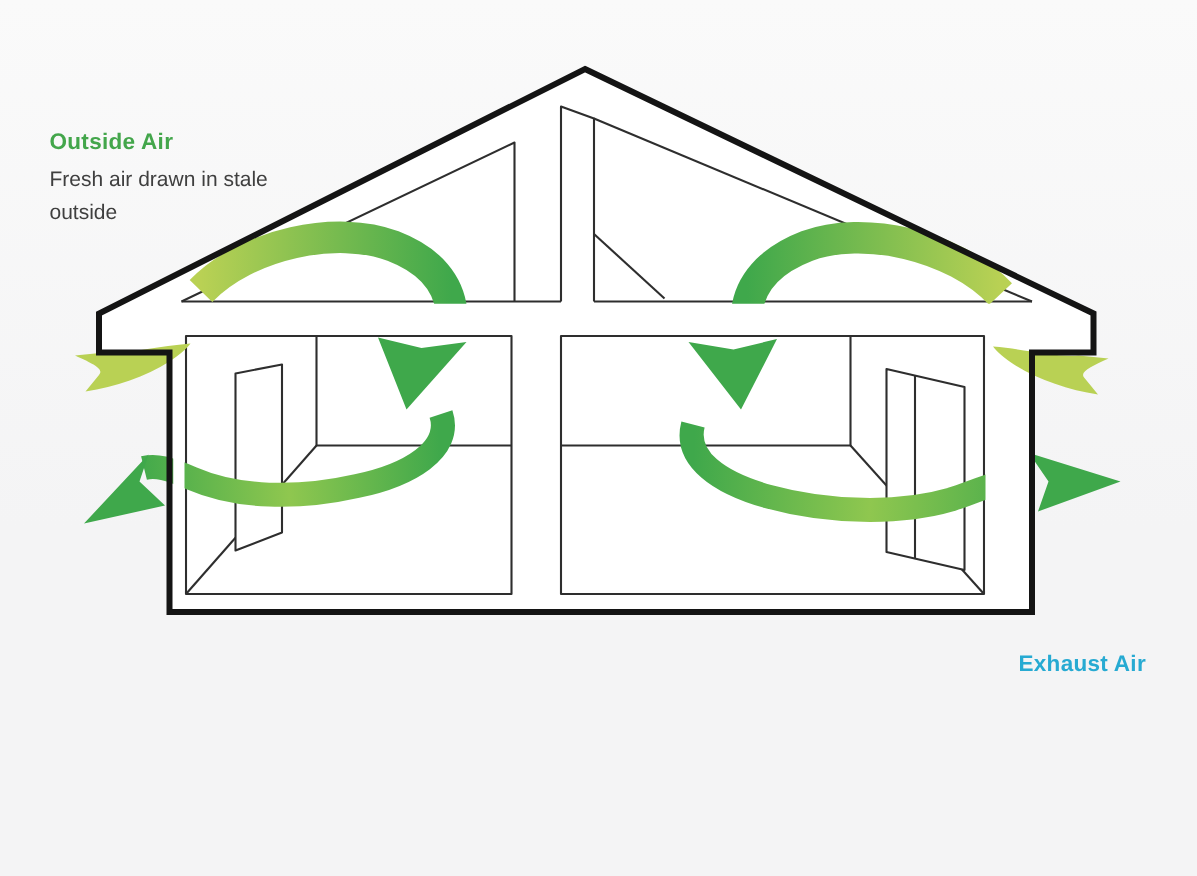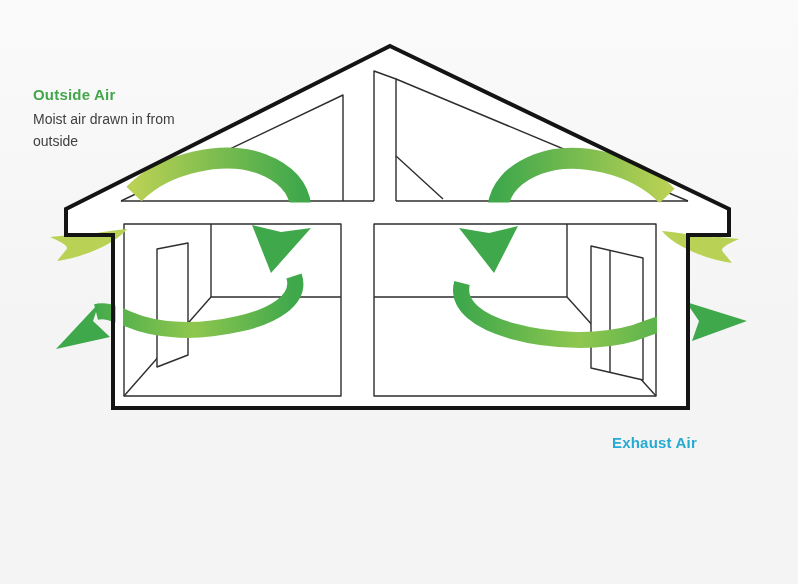--- a/index.html
+++ b/index.html
@@ -24,21 +24,21 @@
   }
   .label p {
     margin: 0;
     font-size: 14px;
     line-height: 22px;
     color: var(--body-text, #3f3f3f);
   }
   .label-outside { left: 33px; top: 86px; width: 158px; }
   .label-outside h2 { color: var(--outside-air-title, #43a64b); }
   .label-exhaust { left: 612px; top: 434px; width: 152px; }
-  .label-exhaust h2 { color: var(--exhaust-air-title, #27aad2); }
+  .label-exhaust h2 { color: var(--exhaust-air-title, #27aad2); text-align: right; }
 </style>
 </head>
 <body>
 
 <div class="canvas">
 
   <svg width="798" height="584" viewBox="0 0 798 584">
     <defs>
       <linearGradient id="gL" gradientUnits="userSpaceOnUse" x1="134" y1="180" x2="301" y2="180">
         <stop offset="0" stop-color="#b9d154"></stop>
@@ -104,20 +104,20 @@
     <polygon points="747,321 686,302 699,321 692,341" fill="var(--arrow-green,#3fa84b)"></polygon>
 
     <path d="M 127 229 C 104 231 86 236 70 235 L 50 237 C 61 242 70 246 66 250 L 57 261 C 77 258 97 251 113 241 C 119 237 124 233 127 229 Z" fill="var(--arrow-lime,#b9d154)"></path>
     <path d="M 662 231 C 685 233 703 238 719 237 L 739 239 C 728 244 719 248 723 252 L 732 263 C 712 260 692 253 676 243 C 670 239 665 235 662 231 Z" fill="var(--arrow-lime,#b9d154)"></path>
 
     <path d="M 390 46 L 729 209 L 729 235 L 688 235 L 688 408 L 113 408 L 113 235 L 66 235 L 66 209 Z" fill="none" stroke="var(--house-outline,#141414)" stroke-width="4" stroke-linejoin="miter"></path>
   </svg>
 
   <div class="label label-outside">
     <h2>Outside Air</h2>
-    <p>Moist air drawn in from outside</p>
+    <p>Fresh air drawn in stale outside</p>
   </div>
 
   <div class="label label-exhaust">
     <h2>Exhaust Air</h2>
   </div>
 
 </div>
 
 </body></html>

